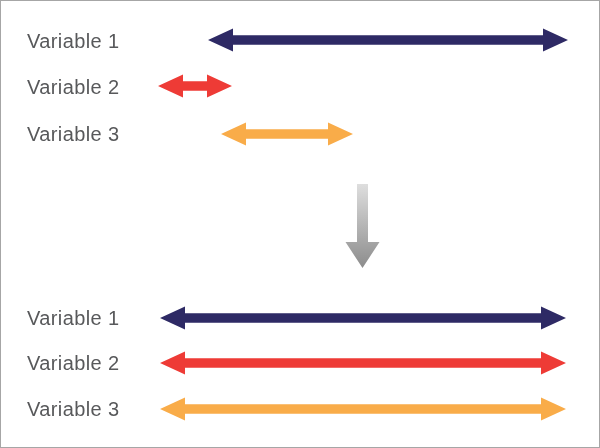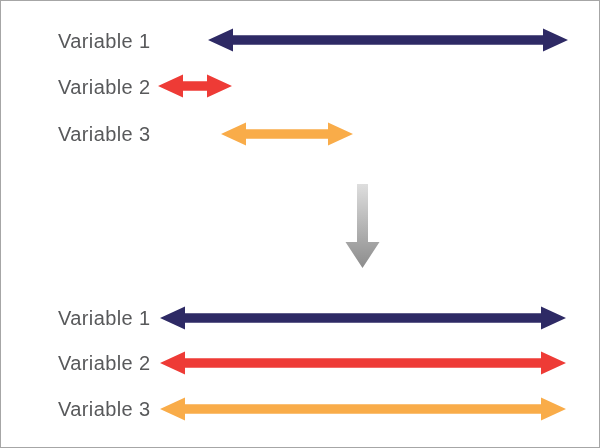--- a/index.html
+++ b/index.html
@@ -25,21 +25,20 @@
     height: 448px;
   }
   .var-label {
     position: absolute;
     left: 26px;
     transform: translateY(-50%);
     font-size: 20px;
     letter-spacing: 0.4px;
     color: #58595b;
     white-space: nowrap;
-    margin-left: 31px;
   }
 </style>
 </head>
 <body>
 
 <div class="figure">
 
   <svg id="arrow-canvas" viewBox="0 0 600 448" xmlns="http://www.w3.org/2000/svg">
     <defs>
       <linearGradient id="gray-grad" x1="0" y1="0" x2="0" y2="1">

